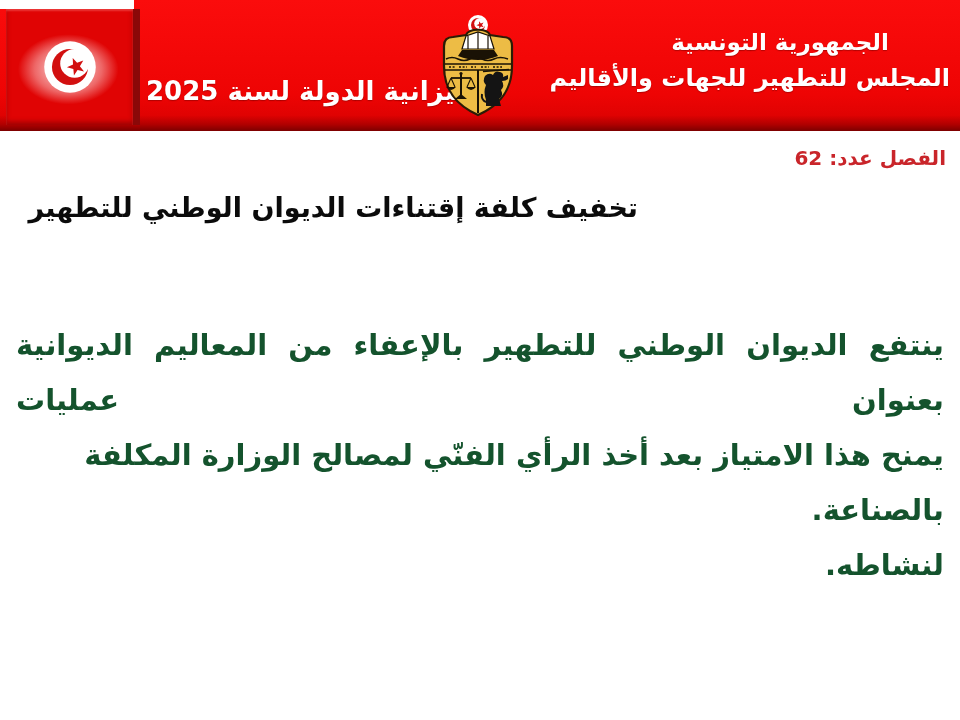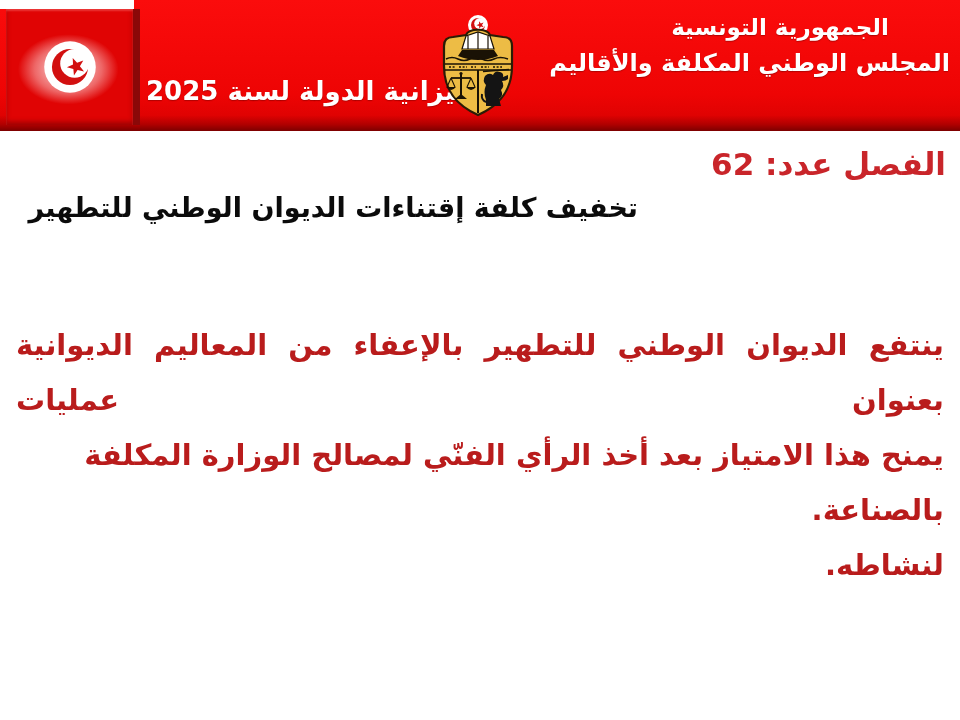--- a/index.html
+++ b/index.html
@@ -32,37 +32,37 @@
     text-shadow:0 1px 1px rgba(120,0,0,.5);
   }
 
   .coa { position:absolute; top:12px; left:436px; width:84px; height:112px; }
 
   .gov-block {
     position:absolute; top:14px; left:610px; width:340px; text-align:center;
     color:#ffffff; font-weight:700; direction:rtl;
     text-shadow:0 1px 1px rgba(120,0,0,.5);
   }
-  .gov-line1 { font-size:23px; margin-bottom:9px; white-space:nowrap; }
+  .gov-line1 { font-size:23px; margin-bottom:9px; white-space:nowrap;margin-top:15px; }
   .gov-line2 { font-size:24px; white-space:nowrap; }
 
   
   .chapter {
     position:absolute; top:146px; right:14px; margin:0;
-    font-size:31px; font-weight:700; color:#c9252a; direction:rtl; white-space:nowrap;
+    font-size:20px; font-weight:700; color:#c9252a; direction:rtl; white-space:nowrap;
   }
   .subtitle {
     position:absolute; top:192px; right:322px; margin:0;
     font-size:27px; font-weight:700; color:#0b0b0b; direction:rtl; white-space:nowrap;text-align:center;
   }
 
   
   .body-text {
     position:absolute; top:318px; left:16px; right:16px;
-    direction:rtl; color:#b91c1c; font-weight:700;
+    direction:rtl; color:#14532d; font-weight:700;
     font-size:29px; line-height:55px;
   }
   .bline { text-align:right; }
   .bline.just { text-align:justify; text-align-last:justify; text-justify:inter-word; }
 </style>
 </head>
 <body>
 
 <div class="page">
 
@@ -109,21 +109,21 @@
         <path d="M19,87 L31,87 L25,82 Z" fill="#1a1205"></path>
 
         <path d="M47,59.5 L73,57.5" stroke="#1a1205" stroke-width="1.6" fill="none"></path>
         <path d="M50,94 L50,88 Q47,80 50,73 Q46,69 49,64 Q53,60 57,63 Q59,58 64,60 Q68,61 67,65 L72,63 L72,67 Q70,69 66,69 Q69,74 65,78 Q68,84 63,87 L65,94 Z" fill="#141414"></path>
         <path d="M50,90 Q45,88 46,82" stroke="#141414" stroke-width="2" fill="none"></path>
       </svg>
     </div>
 
     <div class="gov-block">
       <div class="gov-line1">الجمهورية التونسية</div>
-      <div class="gov-line2">المجلس الوطني المكلفة والأقاليم</div>
+      <div class="gov-line2">المجلس للتطهير للجهات والأقاليم</div>
     </div>
   </header>
 
   <main>
     <h1 class="chapter">الفصل عدد: 62</h1>
     <h2 class="subtitle">تخفيف كلفة إقتناءات الديوان الوطني للتطهير</h2>
 
     <div class="body-text">
       <div class="bline just">ينتفع الديوان الوطني للتطهير بالإعفاء من المعاليم الديوانية بعنوان عمليات</div>
       <div class="bline">يمنح هذا الامتياز بعد أخذ الرأي الفنّي لمصالح الوزارة المكلفة بالصناعة.</div>

